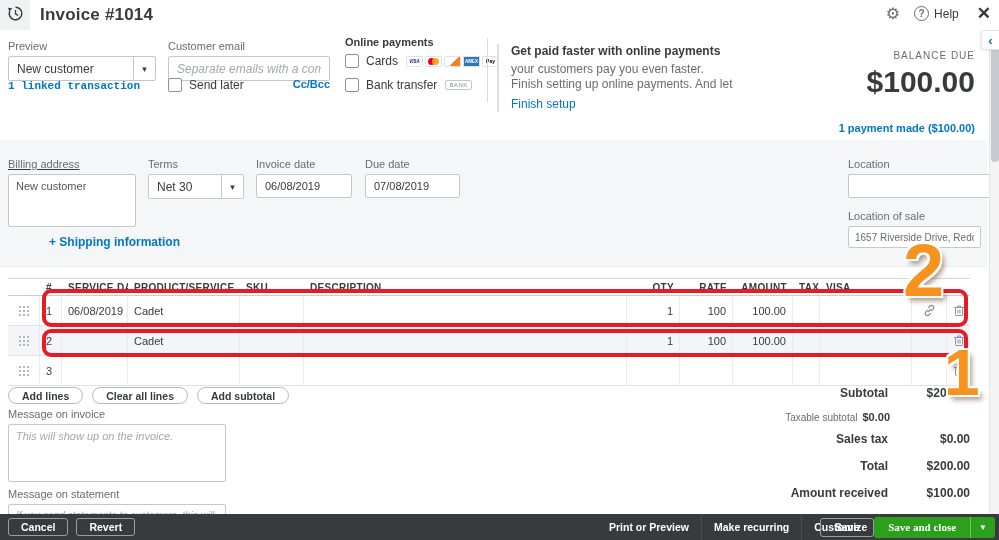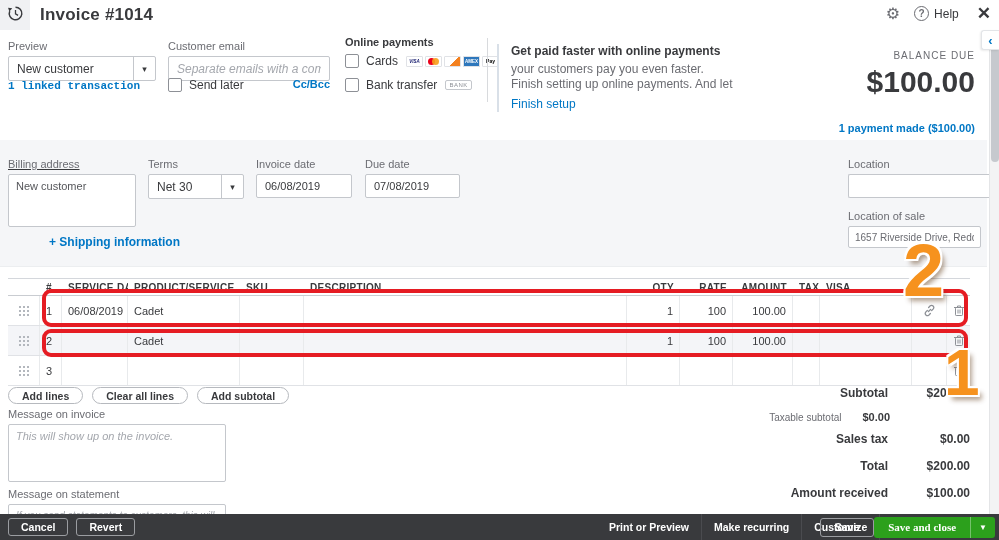--- a/index.html
+++ b/index.html
@@ -118,21 +118,21 @@
   .ta::placeholder { color:#a4a7ad; font-style:italic; }
 
   
   .totals { position:absolute; right:29px; top:386px; width:320px; }
   .tot-row { display:flex; justify-content:flex-end; align-items:baseline; margin-bottom:11px; }
   .tot-lab { font-size:12px; font-weight:bold; text-align:right; }
   .tot-val { width:82px; text-align:right; font-size:12px; font-weight:bold; }
   .tot-row.small { margin-bottom:9px; }
   .tot-row.small .tot-lab { font-size:10px; font-weight:normal; color:#6b6c72; }
   .tot-row.small .tot-val { width:auto; margin-left:5px; font-size:11px; }
-  .tot-row.small { padding-right:80px;gap:16px; }
+  .tot-row.small { padding-right:80px; }
   .tot-row.gap { margin-top:13px; }
 
   
   .footer { position:absolute; left:0; bottom:0; width:999px; height:26px; background:#393a3d; z-index:20; display:flex; align-items:center; }
   .f-btn { height:18px; padding:0 12px; margin-left:8px; background:transparent; border:1px solid #9b9da1; border-radius:3px; color:#fff; font-size:10.5px; font-weight:bold; font-family:"Liberation Sans",sans-serif; cursor:pointer; }
   .f-center { position:absolute; left:597px; display:flex; align-items:center; height:100%; }
   .f-link { color:#fff; font-size:10.5px; font-weight:bold; padding:0 12px; cursor:pointer; white-space:nowrap; }
   .f-sep { width:1px; height:26px; background:#4a4b4f; }
   .f-right { position:absolute; right:4px; display:flex; align-items:center; }
   .btn-save { height:19px; padding:0 14px; background:transparent; border:1px solid #9b9da1; border-radius:3px; color:#fff; font-size:10.5px; font-weight:bold; cursor:pointer; font-family:"Liberation Sans",sans-serif; }

